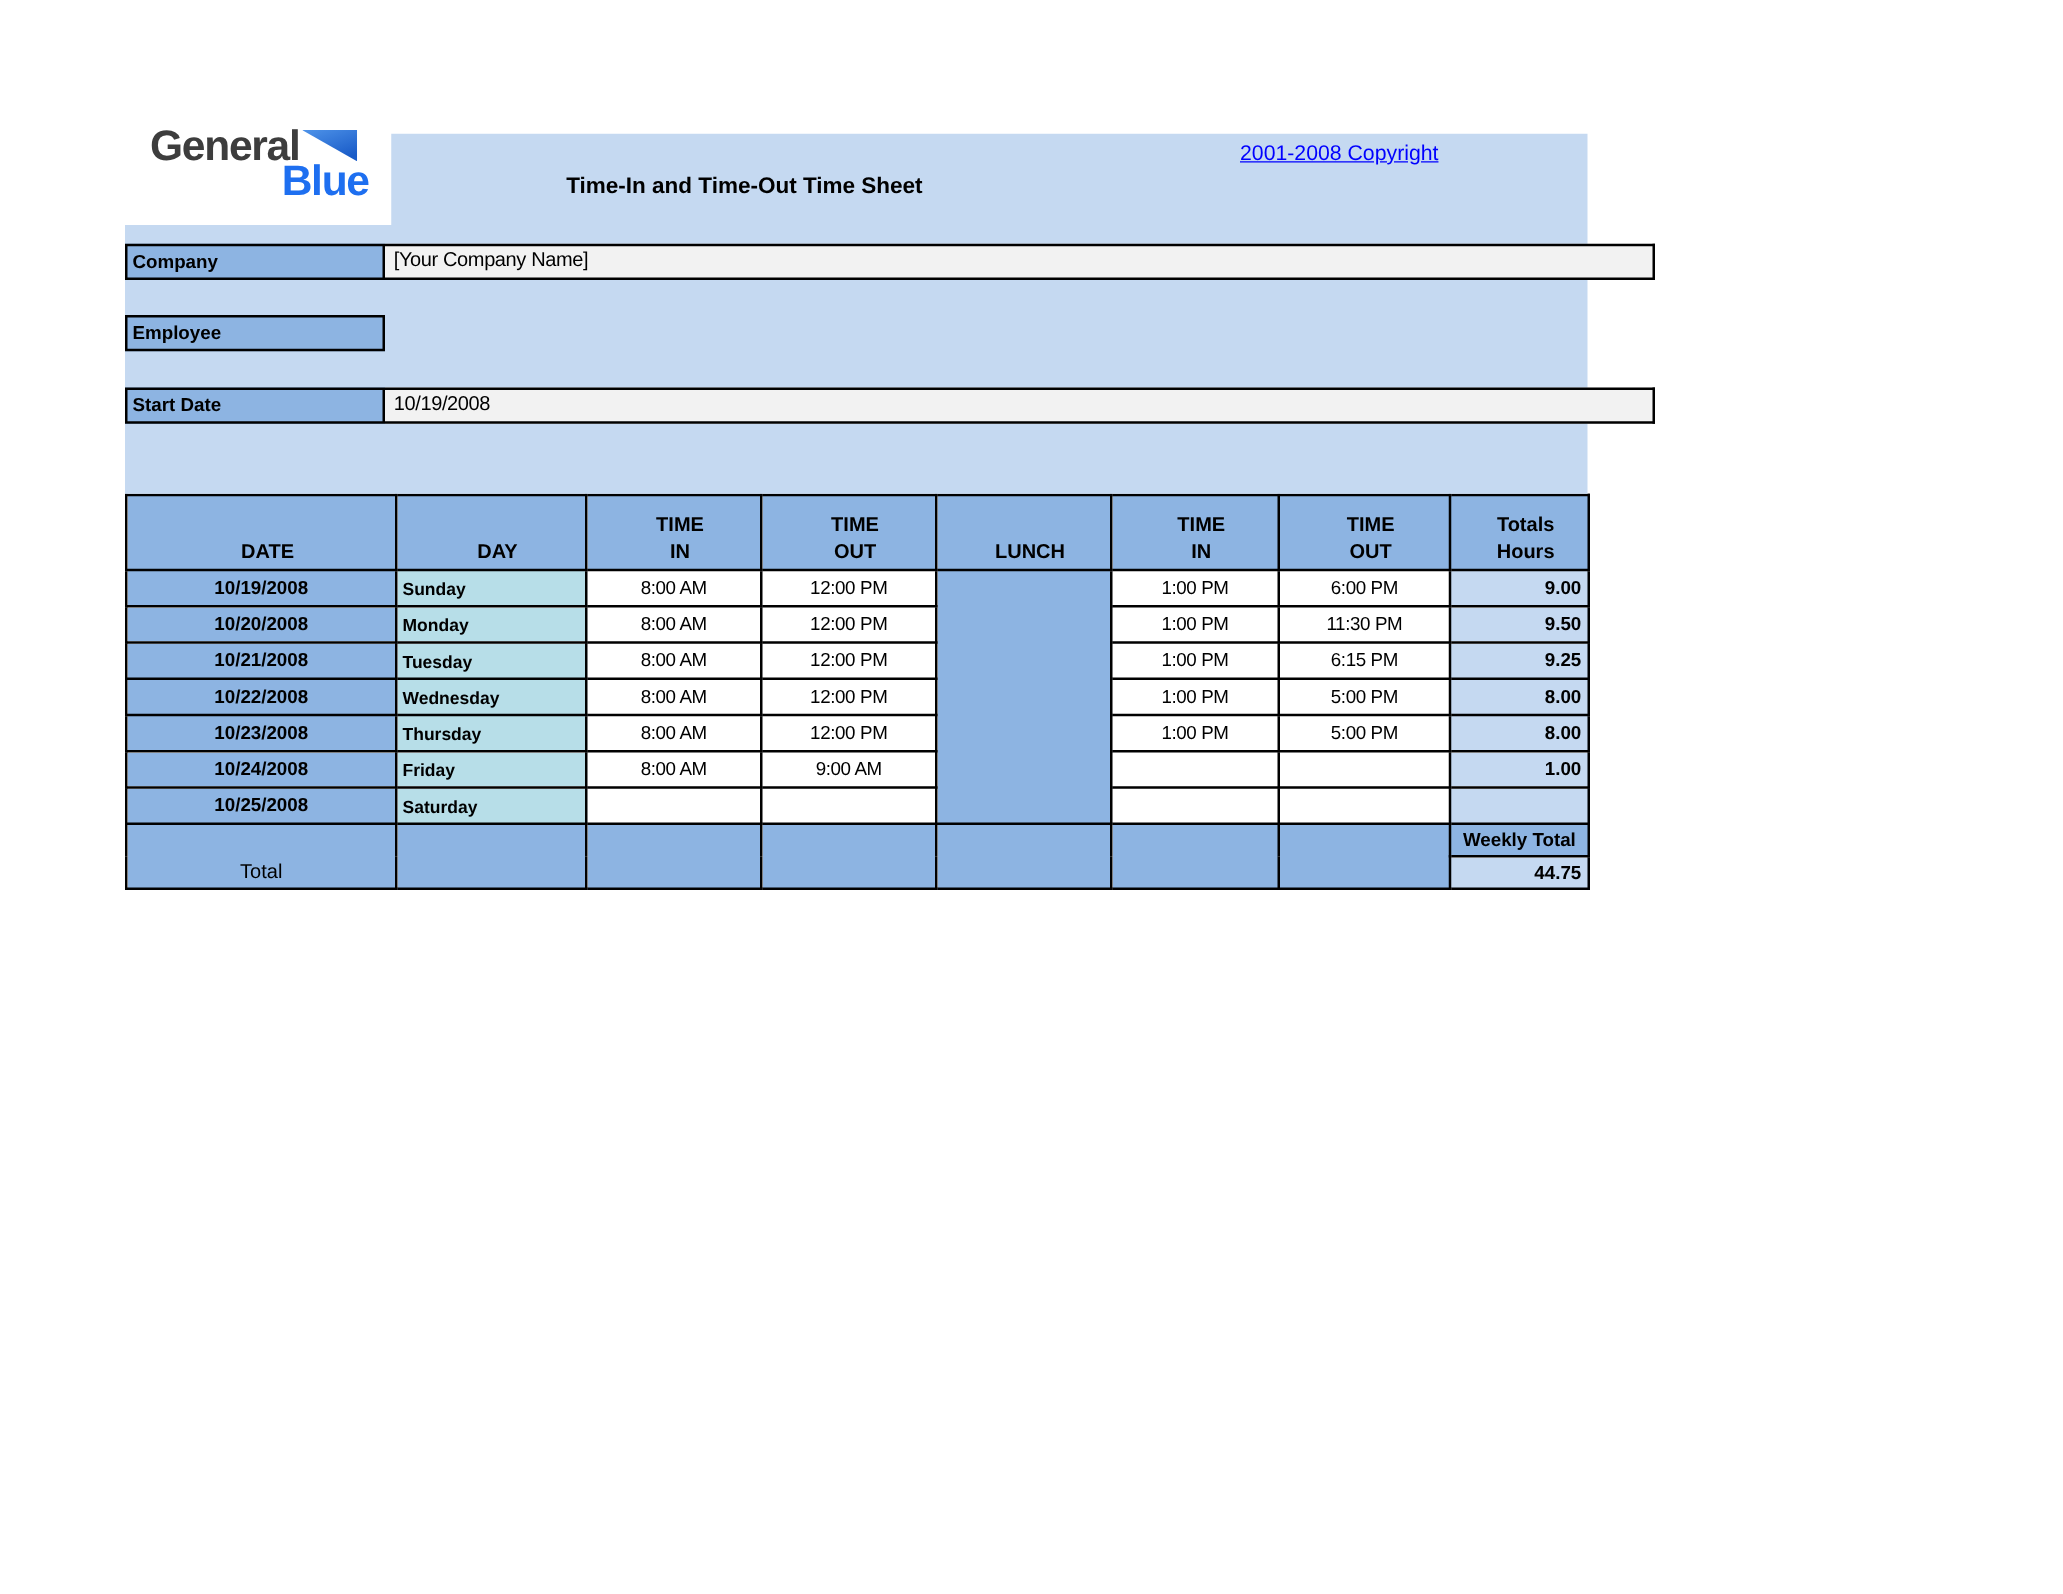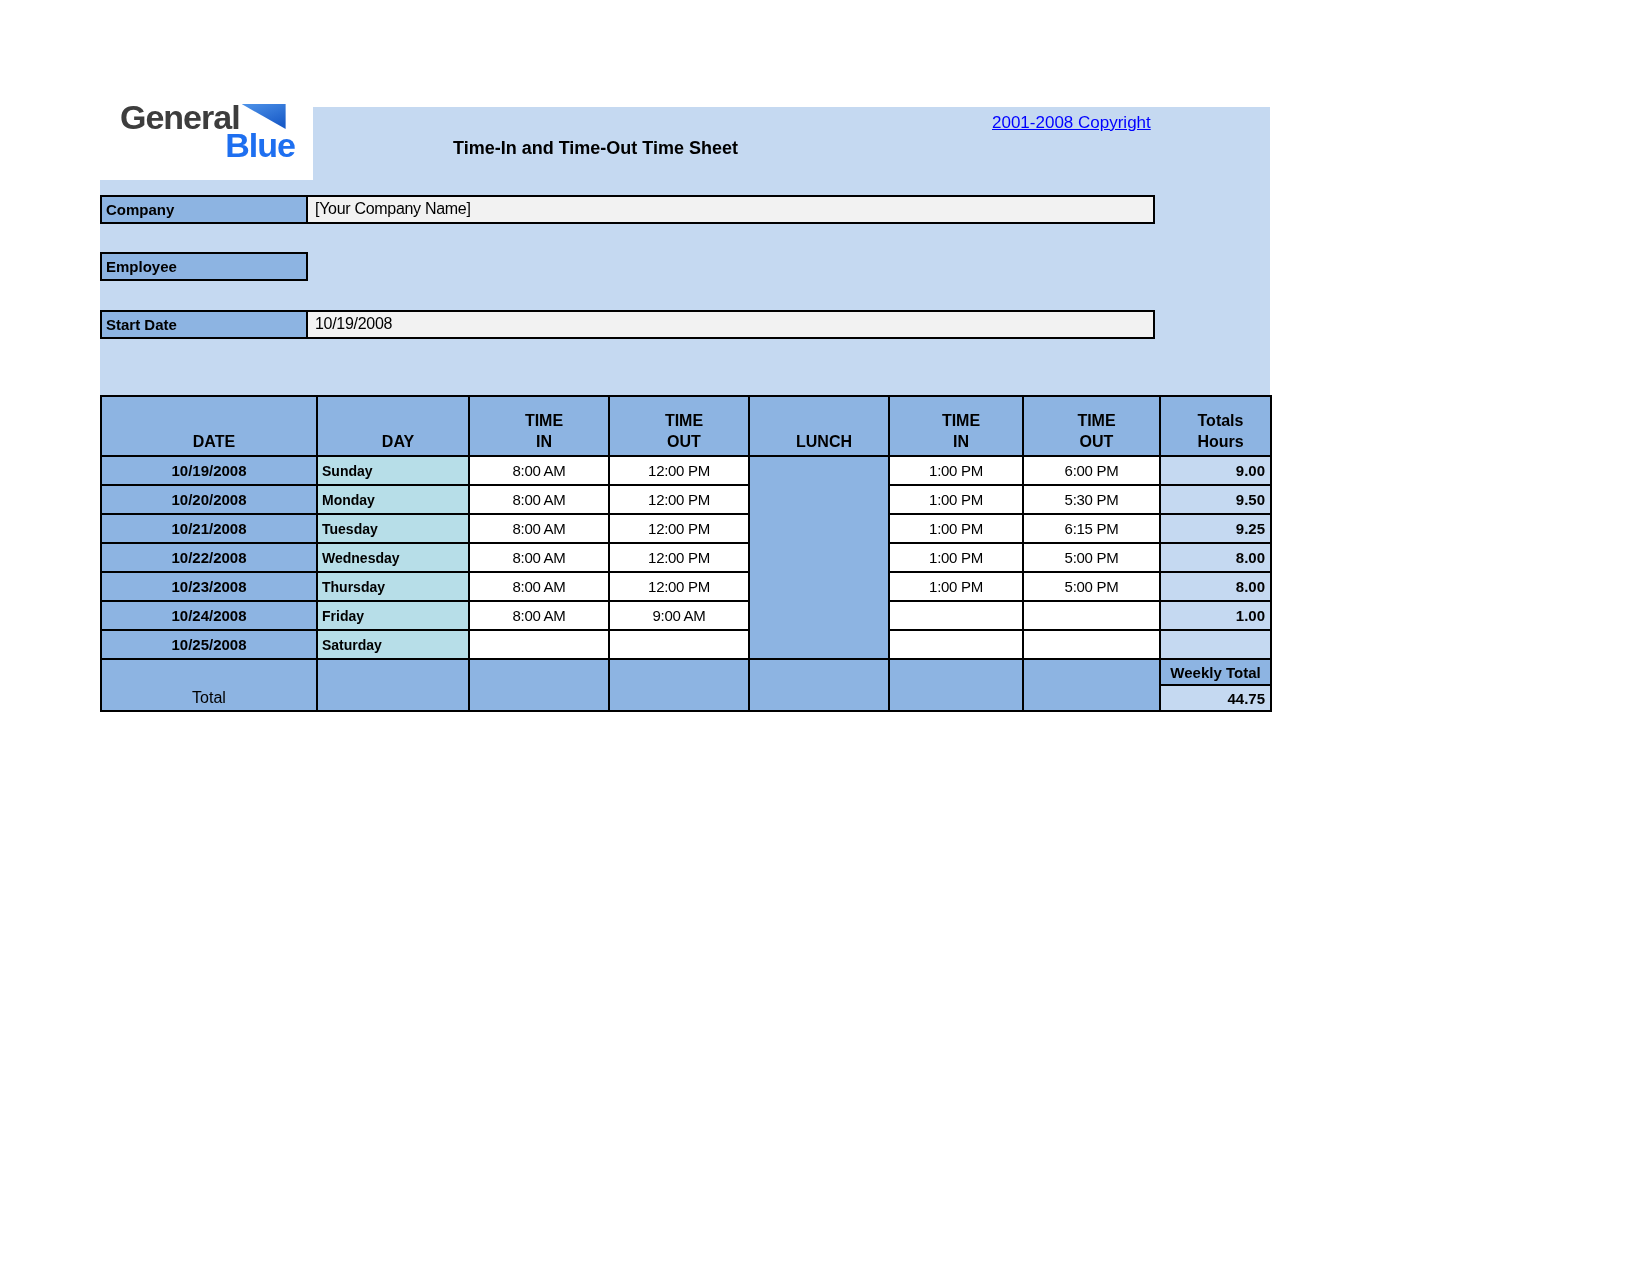--- a/index.html
+++ b/index.html
@@ -24,21 +24,21 @@
   .copyright{position:absolute;top:6px;left:683px;font-size:17px;color:#0000ff;
     text-decoration:underline;cursor:pointer;margin-left:12px;}
   .sheet-title{position:absolute;bottom:21px;left:156px;font-size:18px;font-weight:bold;}
 
   
   .info-band{position:relative;height:215px;background:#c5d9f1;}
   .frow{position:absolute;left:0;display:flex;height:29px;}
   .frow.r0{top:15px;} .frow.r1{top:72px;gap:30px;} .frow.r2{top:130px;}
   .flabel{width:208px;box-sizing:border-box;background:#8db4e2;border:2px solid #000;
     font-weight:bold;font-size:15px;padding:4px 0 0 4px;}
-  .fvalue{width:847px;box-sizing:border-box;background:#f2f2f2;border:2px solid #000;
+  .fvalue{width:1016px;box-sizing:border-box;background:#f2f2f2;border:2px solid #000;
     border-left:none;font-size:16px;padding:3px 0 0 7px;letter-spacing:-0.3px;}
 
   
   table.sheet{border-collapse:collapse;table-layout:fixed;width:1170px;}
   table.sheet td,table.sheet th{border:2px solid #000;box-sizing:border-box;overflow:hidden;}
   th.hcell{background:#8db4e2;height:60px;vertical-align:bottom;text-align:center;
     font-size:16px;font-weight:bold;padding:0 0 3px 10px;line-height:21px;}
   tr.drow{height:29px;}
   td.c-date{background:#8db4e2;font-weight:bold;text-align:center;font-size:15px;}
   td.c-day{background:#b7dee8;font-weight:bold;text-align:left;font-size:14px;padding-left:4px;}
@@ -141,21 +141,21 @@
         <td class="c-time">1:00 PM</td>
         <td class="c-time">6:00 PM</td>
         <td class="c-total">9.00</td>
       </tr>
       <tr class="drow">
         <td class="c-date">10/20/2008</td>
         <td class="c-day">Monday</td>
         <td class="c-time">8:00 AM</td>
         <td class="c-time">12:00 PM</td>
         <td class="c-time">1:00 PM</td>
-        <td class="c-time">5:30 PM</td>
+        <td class="c-time">11:30 PM</td>
         <td class="c-total">9.50</td>
       </tr>
       <tr class="drow">
         <td class="c-date">10/21/2008</td>
         <td class="c-day">Tuesday</td>
         <td class="c-time">8:00 AM</td>
         <td class="c-time">12:00 PM</td>
         <td class="c-time">1:00 PM</td>
         <td class="c-time">6:15 PM</td>
         <td class="c-total">9.25</td>

